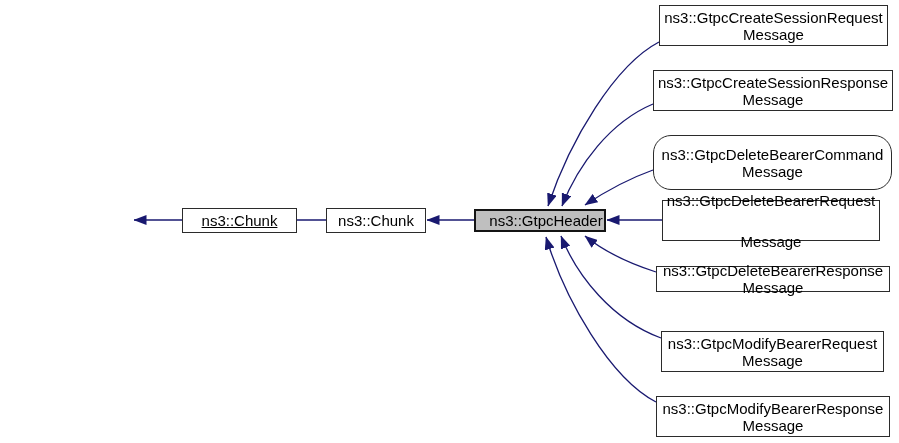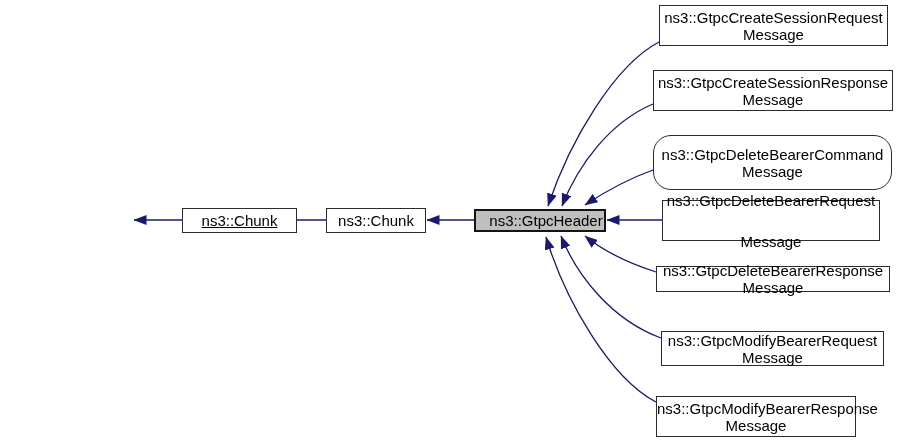--- a/index.html
+++ b/index.html
@@ -51,22 +51,22 @@
   #n-objectbase  { left: 4px;   top: 208px; width: 129px; height: 25px; }
   #n-chunk       { left: 182px; top: 208px; width: 115px;  height: 25px; text-decoration: underline; }
   #n-header      { left: 326px; top: 208px; width: 100px; height: 25px; }
   #n-gtpcheader  { left: 474px; top: 209px; width: 132px; height: 23px; }
   
   #n-csreq   { left: 659px; top: 5px;   width: 229px; height: 41px; }
   #n-csresp  { left: 653px; top: 70px;  width: 240px; height: 41px; }
   #n-dbcmd   { left: 653px; top: 135px; width: 239px; height: 55px; border-radius: 18px; }
   #n-dbreq   { left: 662px; top: 200px; width: 218px; height: 41px; gap: 24px; }
   #n-dbresp  { left: 656px; top: 266px; width: 234px; height: 26px; }
-  #n-mbreq   { left: 661px; top: 331px; width: 223px; height: 35px; }
-  #n-mbresp  { left: 656px; top: 396px; width: 200px; height: 41px; }
+  #n-mbreq   { left: 661px; top: 331px; width: 223px; height: 41px; }
+  #n-mbresp  { left: 656px; top: 396px; width: 234px; height: 41px; }
 </style>
 </head>
 <body>
 
 <div class="canvas">
 
   <svg class="edges-layer" width="899" height="443" viewBox="0 0 899 443" xmlns="http://www.w3.org/2000/svg">
     <defs>
       <marker id="ah" viewBox="0 0 13 10" refX="12.5" refY="5" markerWidth="13" markerHeight="10" markerUnits="userSpaceOnUse" orient="auto">
         <path d="M0,0 L13,5 L0,10 z" fill="#191970"></path>

